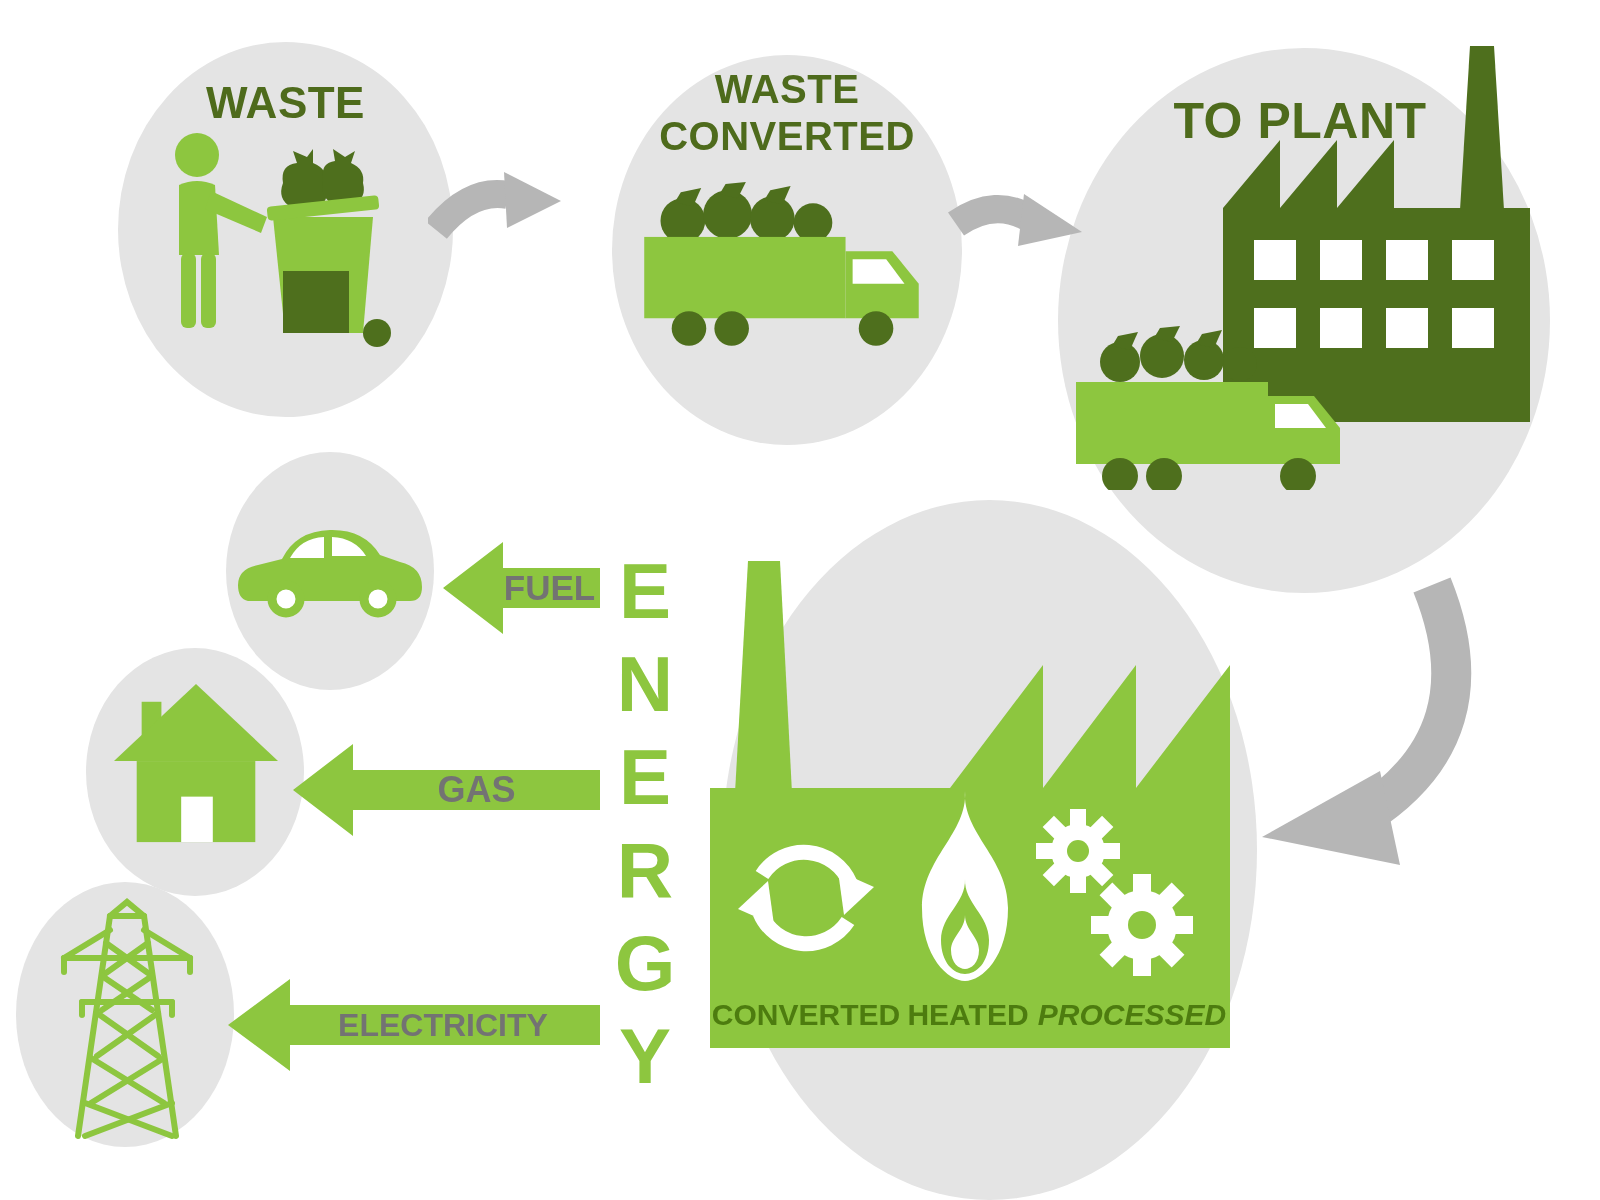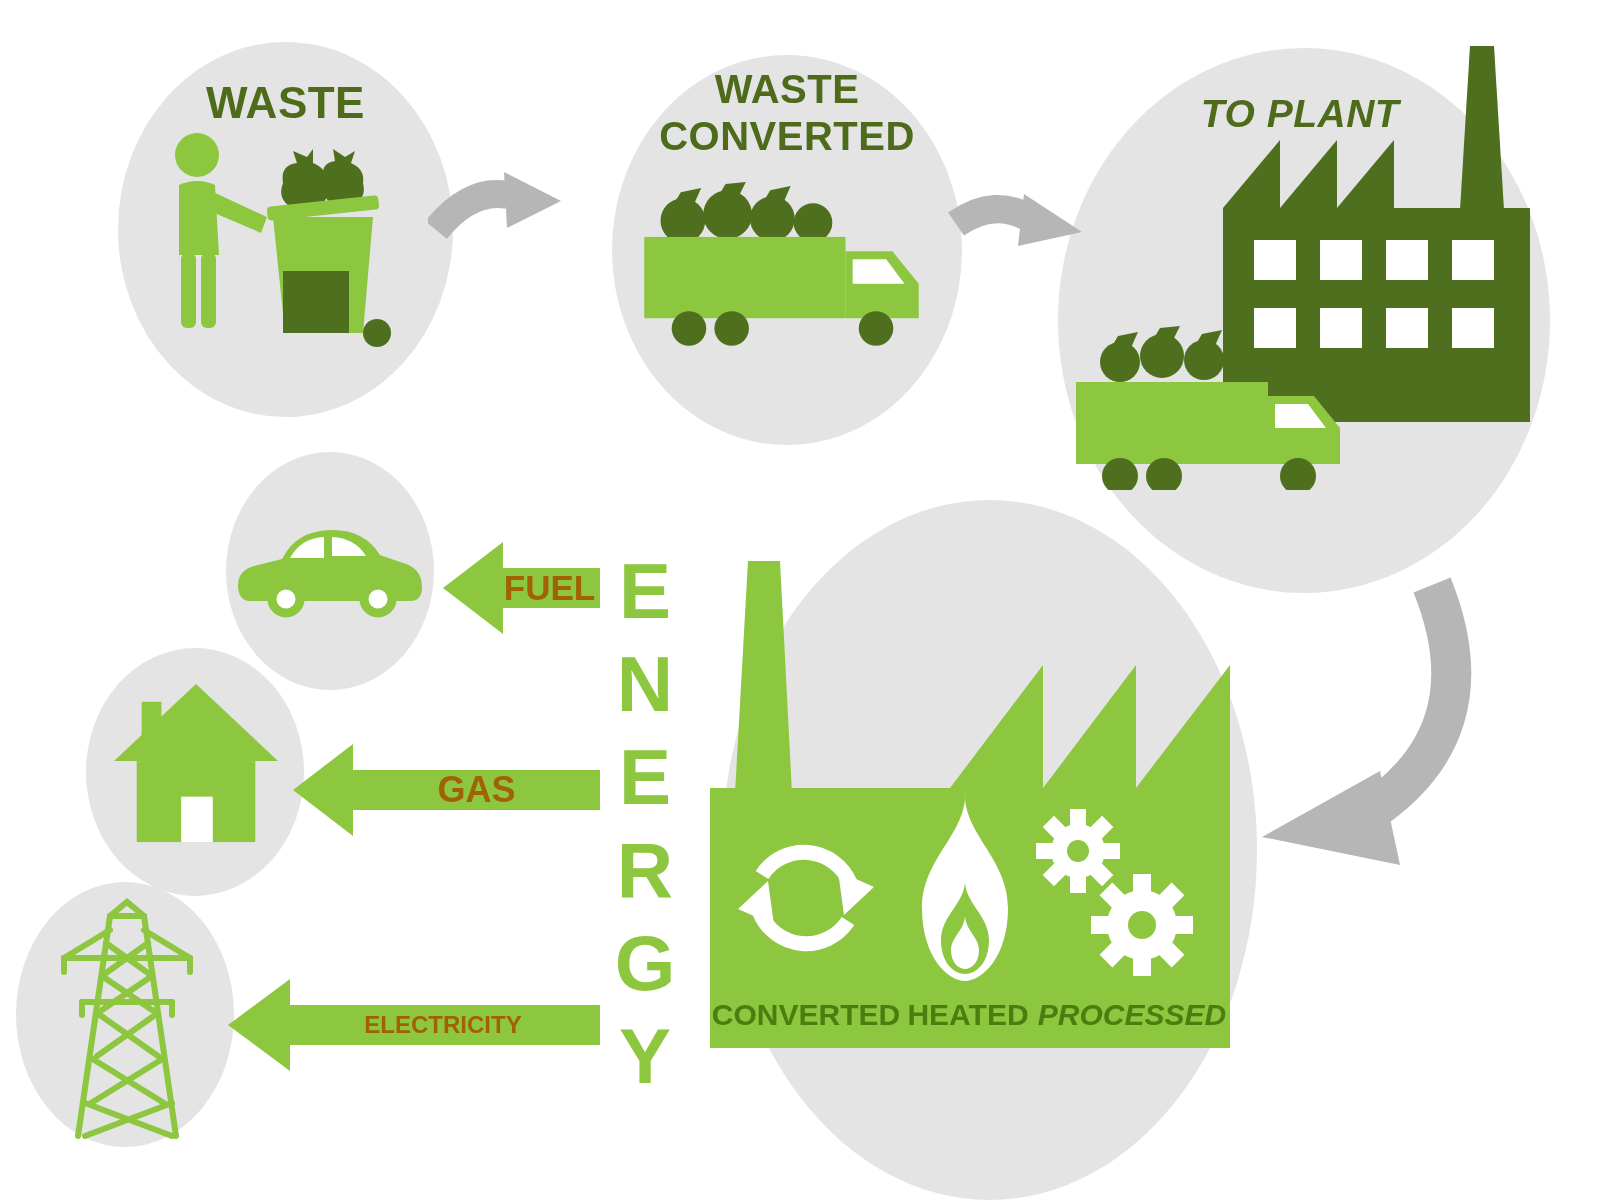--- a/index.html
+++ b/index.html
@@ -16,21 +16,21 @@
   .abs{position:absolute;}
   .stage-label{position:absolute;font-weight:700;color:var(--olive);text-align:center;letter-spacing:.5px;}
   .f-lg{fill:var(--lg);} .f-dg{fill:var(--dg);} .f-w2{fill:#fff;} .f-gray{fill:var(--ag);}
   .garrow{stroke:var(--ag);fill:none;}
   .stroke-w{stroke:#fff;stroke-width:15;fill:none;}
   .pyl{stroke:var(--lg);stroke-width:6;fill:none;stroke-linecap:round;}
   .wheel{fill:#fff;stroke:var(--lg);stroke-width:9;}
   .out-arrow{position:absolute;}
   .out-arrow svg{position:absolute;left:0;top:0;}
   .out-label{position:absolute;top:0;bottom:0;display:flex;align-items:center;justify-content:center;
-             color:#a16207;font-weight:700;}
+             color:#737373;font-weight:700;}
   .step-label{position:absolute;color:#4d7c0f;font-weight:700;font-size:30px;white-space:nowrap;
               transform:translateX(-50%);}
   .energy-col{position:absolute;left:600px;top:545px;width:90px;}
   .energy-letter{height:93px;line-height:93px;text-align:center;font-size:78px;font-weight:700;color:var(--lg);}
 </style>
 </head>
 <body>
 
 <div class="canvas">
 
@@ -53,21 +53,21 @@
   <svg class="abs" style="left:1200px;top:575px;" width="280" height="310" viewBox="0 0 280 310">
     <path class="garrow" stroke-width="40" d="M232,10 Q292,158 165,240"></path>
     <polygon class="f-gray" points="180,196 62,262 200,290"></polygon>
   </svg>
 
   <div class="stage-label" style="left:118px;top:78px;width:335px;font-size:44px;">WASTE</div>
   <div class="stage-label" style="left:612px;top:66px;width:350px;font-size:40px;line-height:1.18;">
     <div>WASTE</div>
     <div>CONVERTED</div>
   </div>
-  <div class="stage-label" style="left:1140px;top:92px;width:320px;font-size:39px;font-style:italic;">TO PLANT</div>
+  <div class="stage-label" style="left:1140px;top:92px;width:320px;font-size:50px;">TO PLANT</div>
 
   <svg class="abs" style="left:155px;top:125px;" width="260" height="255" viewBox="0 0 260 255">
     <circle class="f-lg" cx="42" cy="30" r="22"></circle>
     <path class="f-lg" d="M24,60 Q42,52 60,60 L64,130 L24,130 Z"></path>
     <path class="f-lg" d="M56,66 L112,92 L106,108 L50,84 Z"></path>
     <rect class="f-lg" x="26" y="128" width="15" height="75" rx="6"></rect>
     <rect class="f-lg" x="46" y="128" width="15" height="75" rx="6"></rect>
     <g>
       <path class="f-dg" d="M128,58 Q125,40 142,38 L138,26 L152,32 L158,24 L158,38 Q174,44 170,60 Q176,78 160,82 L136,82 Q122,74 128,58 Z"></path>
       <path class="f-dg" d="M168,52 Q166,38 180,36 L178,24 L190,32 L200,26 L196,38 Q210,44 208,58 Q212,74 198,78 L176,78 Q164,70 168,52 Z"></path>
@@ -202,21 +202,21 @@
   <div class="out-arrow" style="left:293px;top:742px;width:307px;height:96px;">
     <svg width="307" height="96" viewBox="0 0 307 96">
       <polygon class="f-lg" points="0,48 60,2 60,28 307,28 307,68 60,68 60,94"></polygon>
     </svg>
     <span class="out-label" style="left:60px;right:0;font-size:36px;">GAS</span>
   </div>
   <div class="out-arrow" style="left:228px;top:975px;width:372px;height:100px;">
     <svg width="372" height="100" viewBox="0 0 372 100">
       <polygon class="f-lg" points="0,50 62,4 62,30 372,30 372,70 62,70 62,96"></polygon>
     </svg>
-    <span class="out-label" style="left:62px;right:4px;font-size:24px;">ELECTRICITY</span>
+    <span class="out-label" style="left:62px;right:4px;font-size:32px;">ELECTRICITY</span>
   </div>
 
   <svg class="abs" style="left:238px;top:505px;" width="190" height="115" viewBox="0 0 190 115">
     <path class="f-lg" d="M10,96 Q0,94 0,80 Q0,64 20,60 L44,54 Q58,26 92,25 Q126,24 142,50 L162,57 Q184,62 184,82 Q184,96 172,96 Z"></path>
     <path class="f-w2" d="M52,53 Q63,33 86,32 L86,53 Z"></path>
     <path class="f-w2" d="M94,32 Q117,33 128,51 L94,51 Z"></path>
     <circle class="wheel" cx="48" cy="94" r="14"></circle>
     <circle class="wheel" cx="140" cy="94" r="14"></circle>
   </svg>
 

